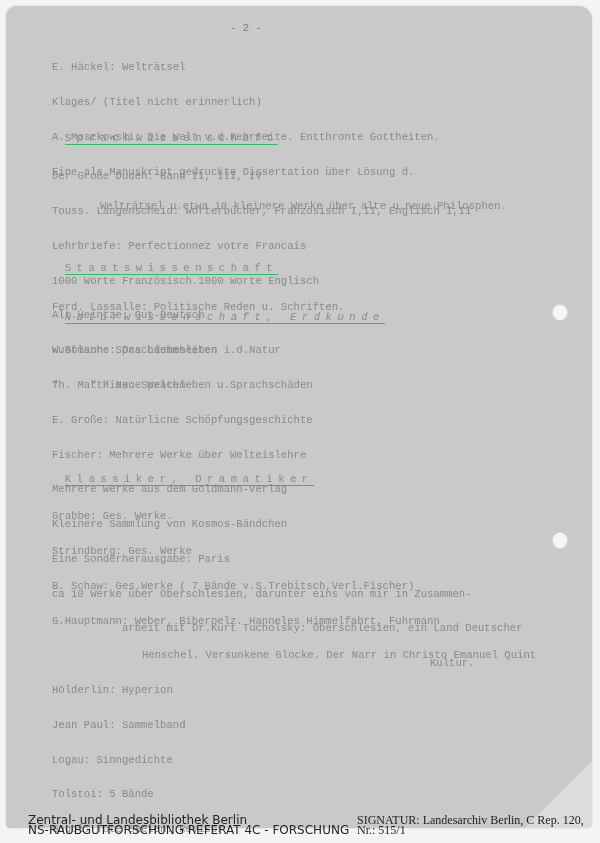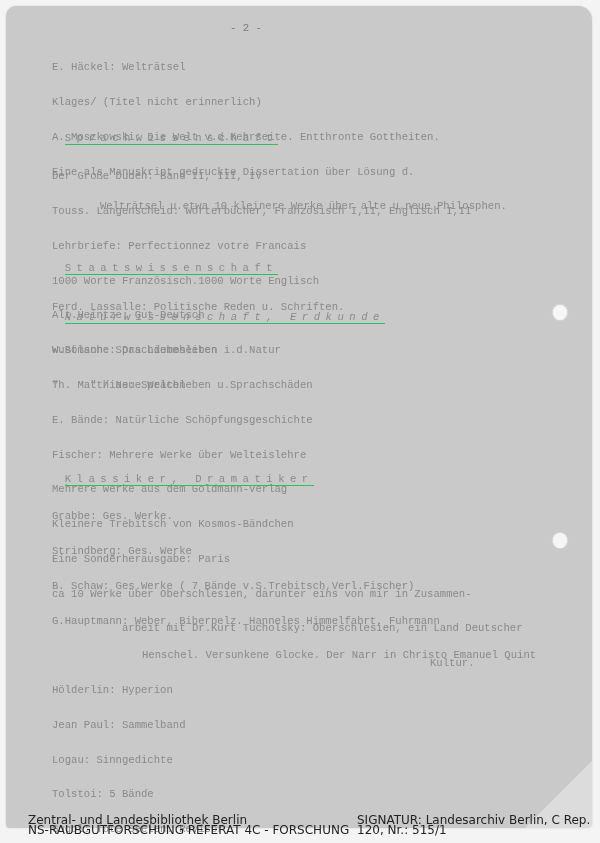--- a/index.html
+++ b/index.html
@@ -64,21 +64,21 @@
       box-shadow: 0 0 2px #ffffff;
     }
     .footer {
       position: absolute;
       font-family: "DejaVu Sans", sans-serif;
       font-size: 12px;
       line-height: 10px;
       color: #222;
     }
     .footer-left { left: 28px; top: 815px; }
-    .footer-right { left: 357px; top: 815px; }
+    .footer-right { left: 357px; top: 815px; font-family: Liberation Serif, serif; }
   </style>
 </head>
 <body>
 
 <div class="page">
   <div class="punch-hole" style="left:547px; top:299px;"></div>
   <div class="punch-hole" style="left:547px; top:527px;"></div>
 </div>
 
 <div class="typed page-num">- 2 -</div>
@@ -110,24 +110,24 @@
 <div class="typed block" style="top:279px;">
   <span class="line">Ferd. Lassalle: Politische Reden u. Schriften.</span>
 </div>
 
 <div class="typed block" style="top:300px;font-style:italic;">
   <span class="heading">Naturwissenschaft, Erdkunde</span>
 </div>
 <div class="typed block" style="top:322px;">
   <span class="line">W.Bölsche: Das Liebesleben i.d.Natur</span>
   <span class="line">"     " / Neue Welten</span>
-  <span class="line">E. Bände: Natürliche Schöpfungsgeschichte</span>
+  <span class="line">E. Große: Natürliche Schöpfungsgeschichte</span>
   <span class="line">Fischer: Mehrere Werke über Welteislehre</span>
   <span class="line">Mehrere Werke aus dem Goldmann-Verlag</span>
-  <span class="line">Kleinere Trebitsch von Kosmos-Bändchen</span>
+  <span class="line">Kleinere Sammlung von Kosmos-Bändchen</span>
   <span class="line">Eine Sonderherausgabe: Paris</span>
   <span class="line">ca 10 Werke über Oberschlesien, darunter eins von mir in Zusammen-</span>
   <span class="line indent-big">arbeit mit Dr.Kurt Tucholsky: Oberschlesien, ein Land Deutscher</span>
   <span class="line" style="padding-left:378px;">Kultur.</span>
 </div>
 
 <div class="typed block" style="top:462px;">
   <span class="heading">Klassiker, Dramatiker</span>
 </div>
 <div class="typed block" style="top:488px;">

